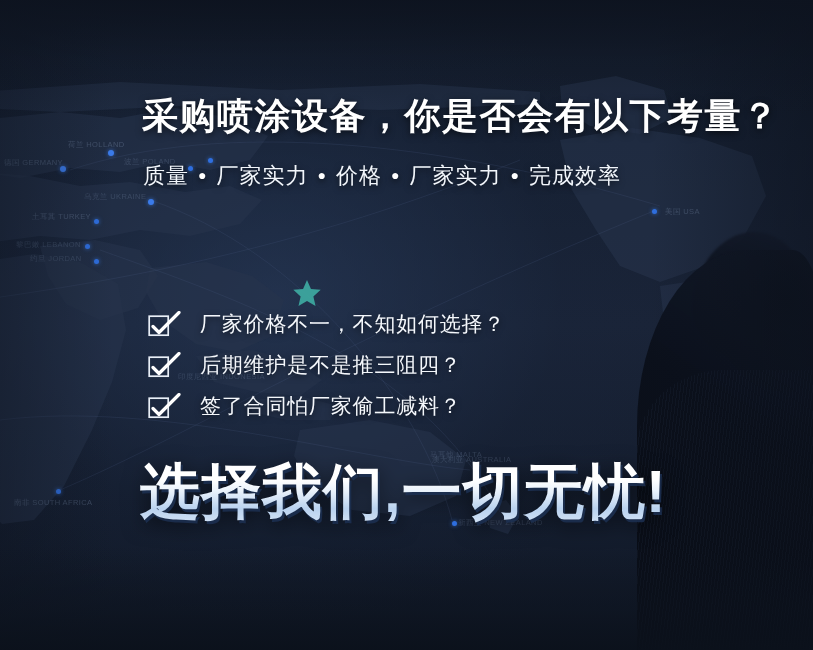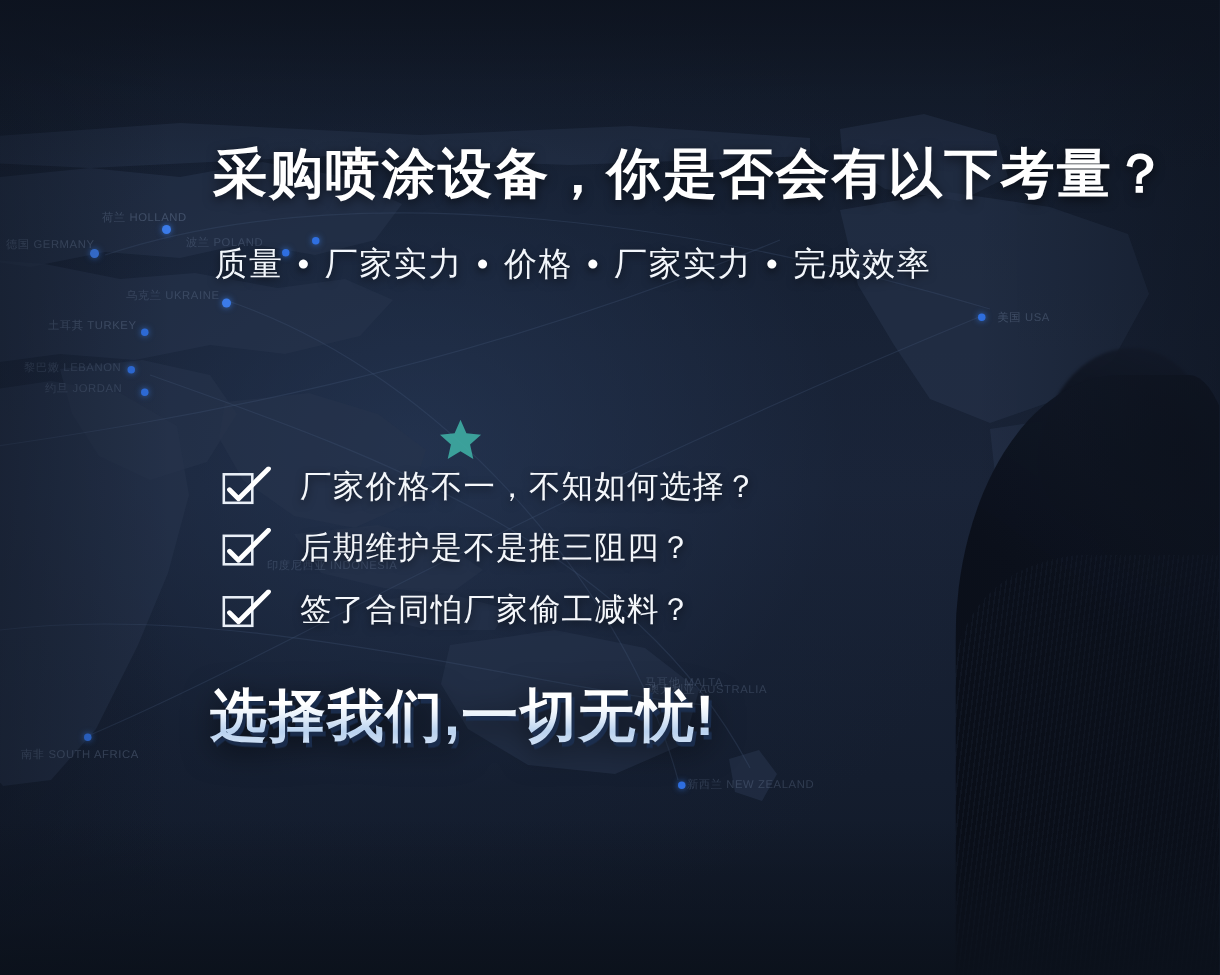--- a/index.html
+++ b/index.html
@@ -168,21 +168,21 @@
     white-space:nowrap;
     letter-spacing:.8px;
     text-shadow:0 2px 6px rgba(0,0,0,.6);
     font-family:"Liberation Sans","DejaVu Sans",sans-serif;
   }
 
   
   #headline-hero {
     position:absolute;
     left:140px; top:452px;
-    font-size:38px;
+    font-size:60px;
     font-weight:bold;
     letter-spacing:1px;
     white-space:nowrap;
     font-family:"Liberation Sans","DejaVu Sans",sans-serif;
     background:linear-gradient(180deg,
       #ffffff 0%,
       #ffffff 34%,
       #eaf2fb 48%,
       #b9d2ef 70%,
       #cfe0f4 86%,

